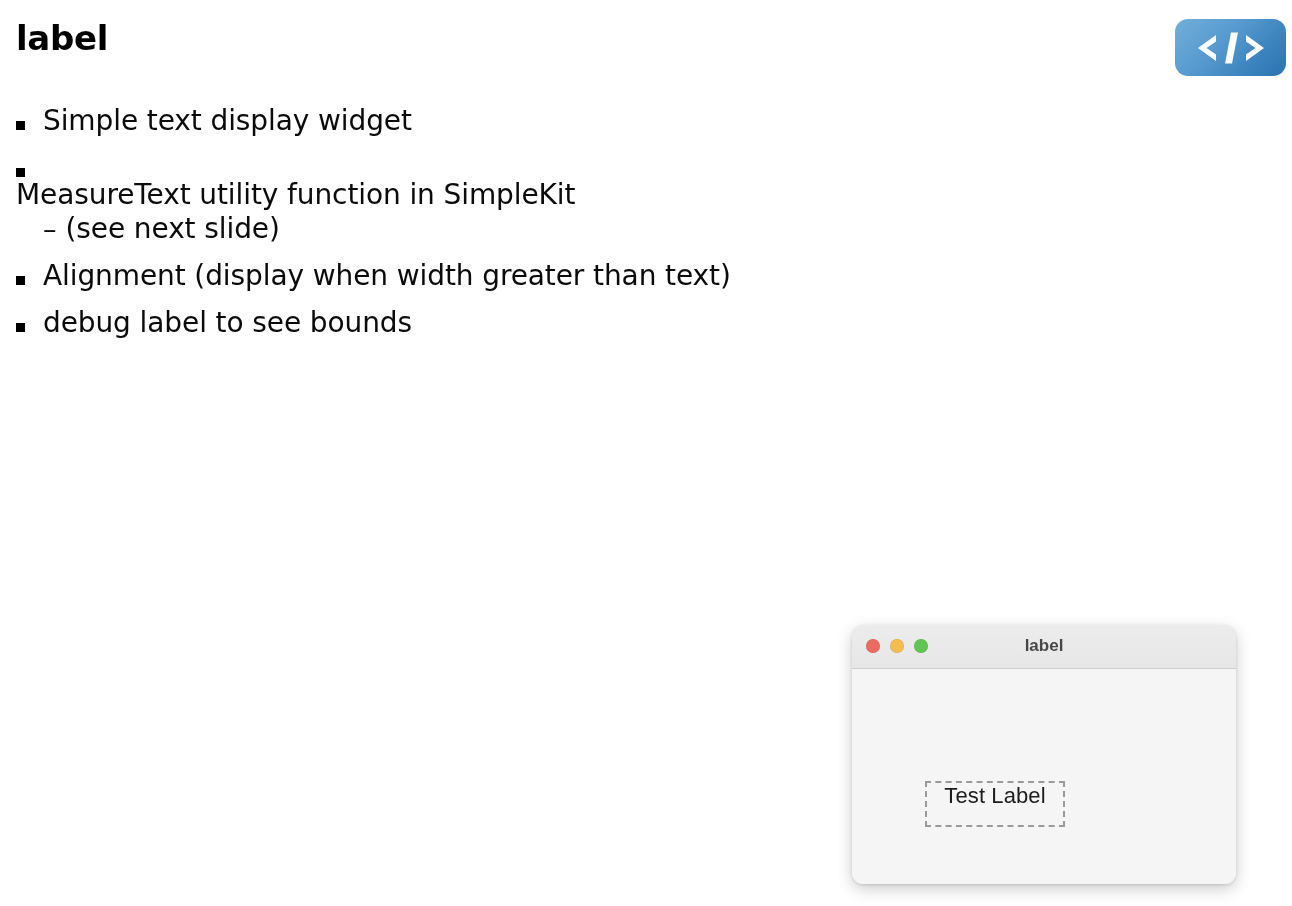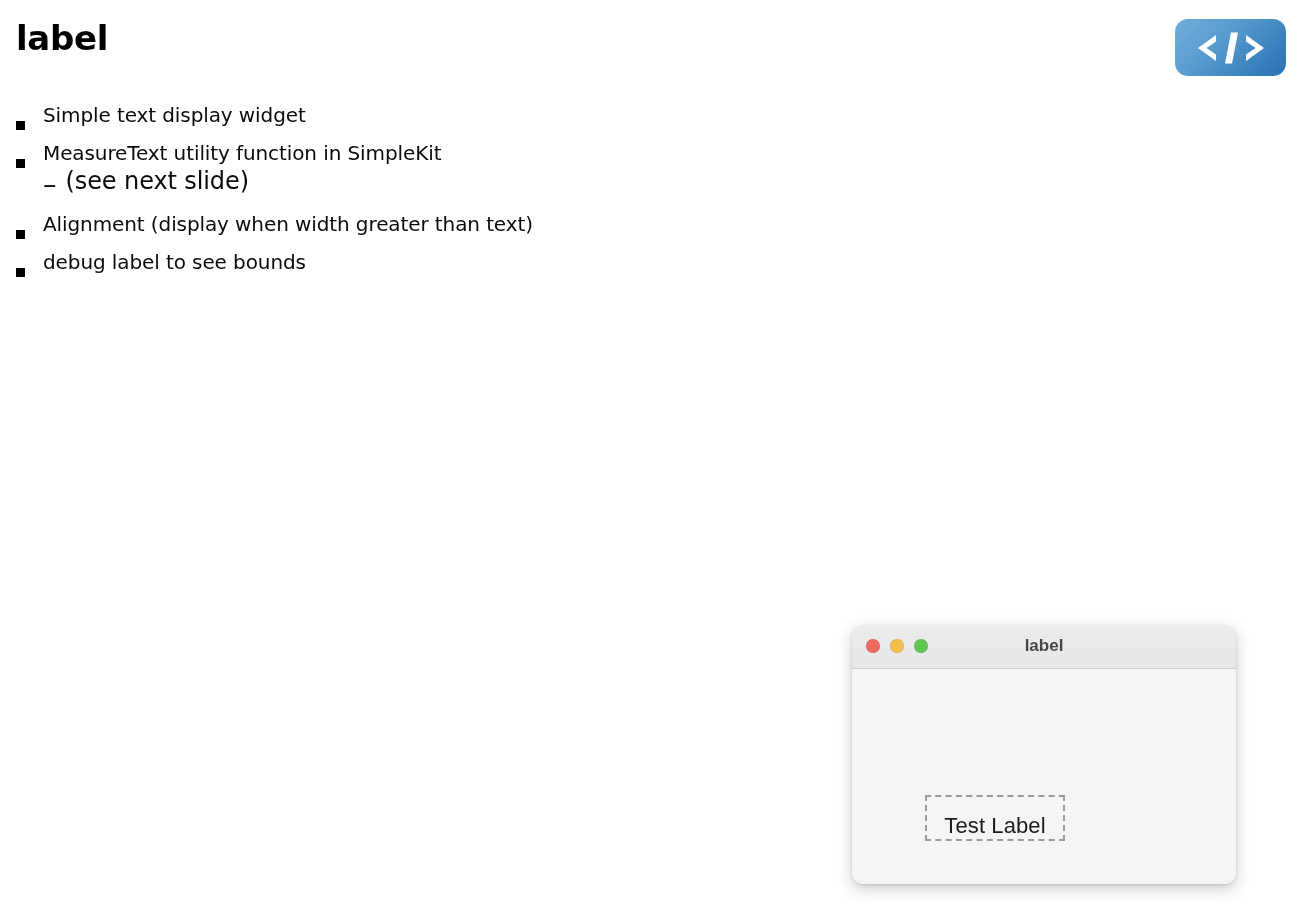--- a/index.html
+++ b/index.html
@@ -61,46 +61,46 @@
     padding-top: 18px;
     box-sizing: border-box;
   }
   .bullet-marker i {
     display: block;
     width: 9px;
     height: 9px;
     background: #000000;
   }
   .bullet-text {
-    font-size: 20px;
+    font-size: 28px;
     line-height: 1.28;
     color: #0b0b0b;
     font-weight: 400;
     letter-spacing: -0.1px;
   }
   .sub-row {
     display: flex;
     align-items: flex-start;
     margin-top: -2px;
     margin-left: 27px;
   }
   .sub-dash {
     font-size: 27px;
     line-height: 1.3;
     color: #0b0b0b;
     margin-right: 9px;
   }
   .sub-text {
-    font-size: 24px;
+    font-size: 28px;
     line-height: 1.3;
     color: #0b0b0b;
     letter-spacing: -0.1px;
   }
   .group { margin-bottom: 11px; }
-  .group .bullet-row { margin-bottom: 0; }
+  .group .bullet-row { margin-bottom: 0; flex-direction: column; }
 
   
   .mac-window {
     position: absolute;
     left: 852px;
     top: 625px;
     width: 384px;
     height: 259px;
     border-radius: 11px;
     background: #f5f5f5;
@@ -142,26 +142,26 @@
     font-family: "Liberation Sans", sans-serif;
   }
   .mac-body {
     position: relative;
     height: 216px;
     background: #f5f5f5;
   }
   .test-label-box {
     position: absolute;
     left: 73px;
-    top: 126px;
+    top: 112px;
     width: 140px;
     height: 46px;
     border: 2px dashed #9a9a9a;
     display: flex;
-    align-items: flex-end;
+    align-items: flex-start;
     justify-content: center;
     box-sizing: border-box;
   }
   .test-label-text {
     font-family: "Liberation Sans", sans-serif;
     font-size: 22px;
     color: #1c1c1c;
     letter-spacing: 0.1px;
   }
 </style>

